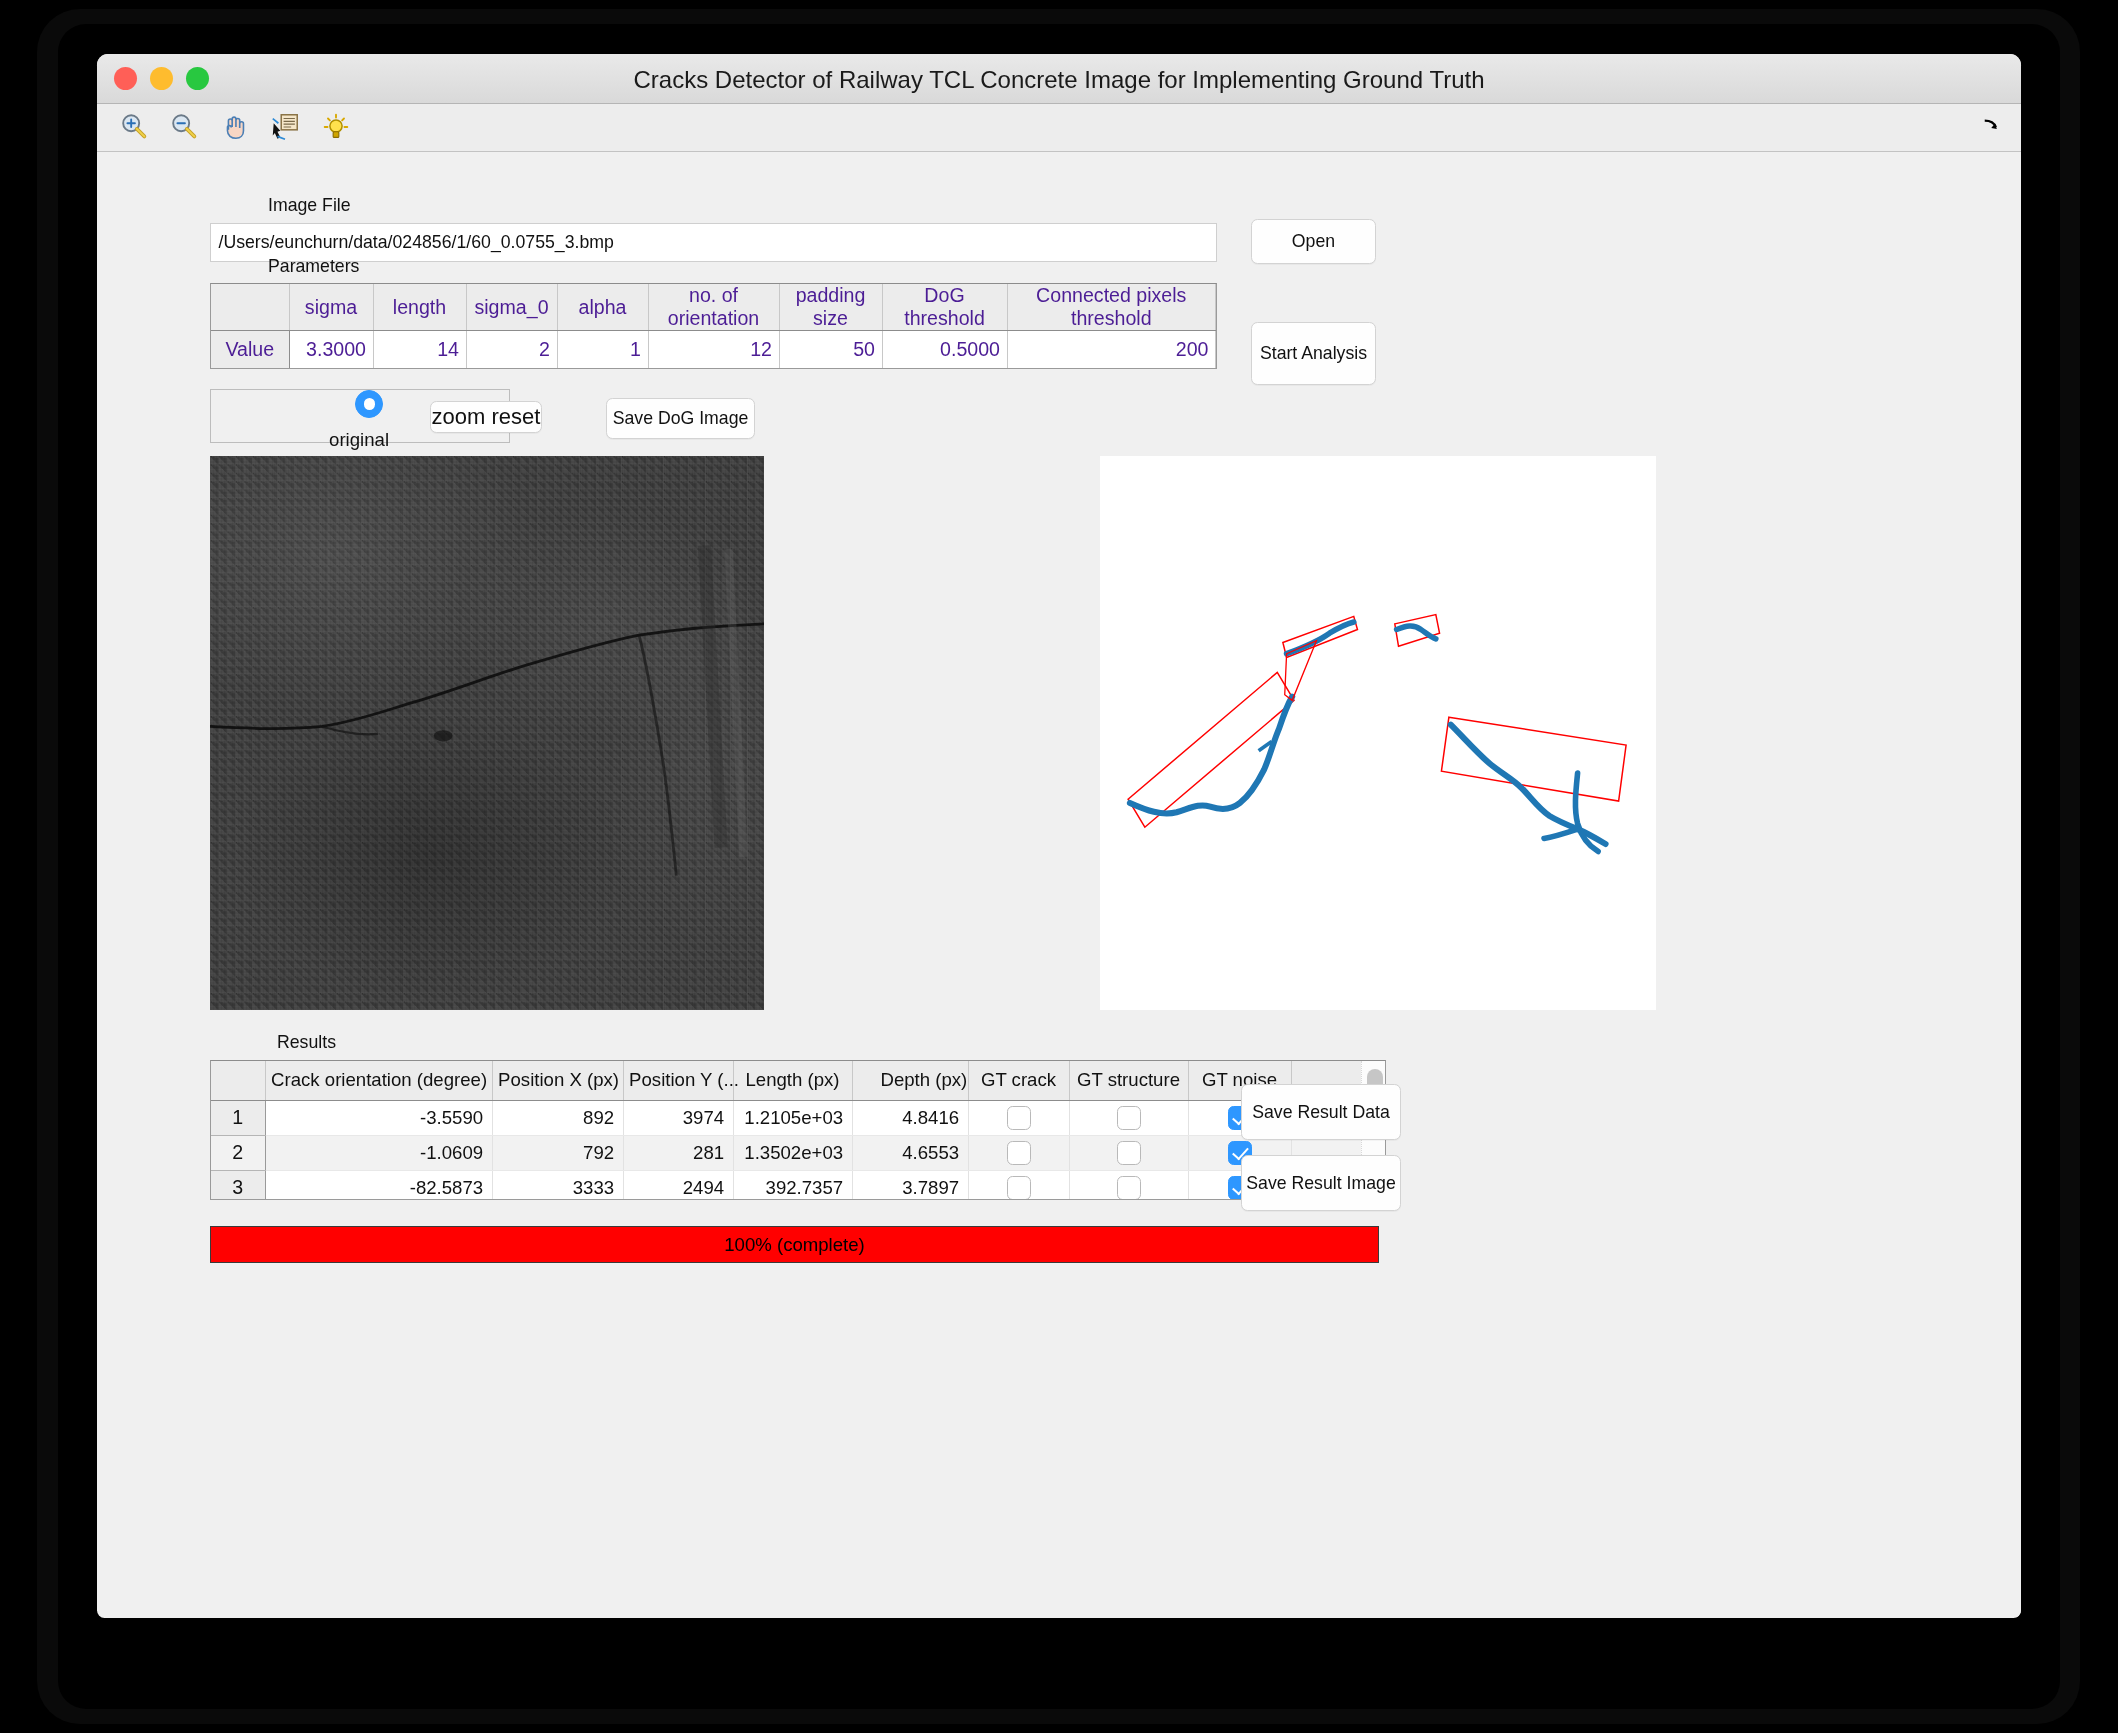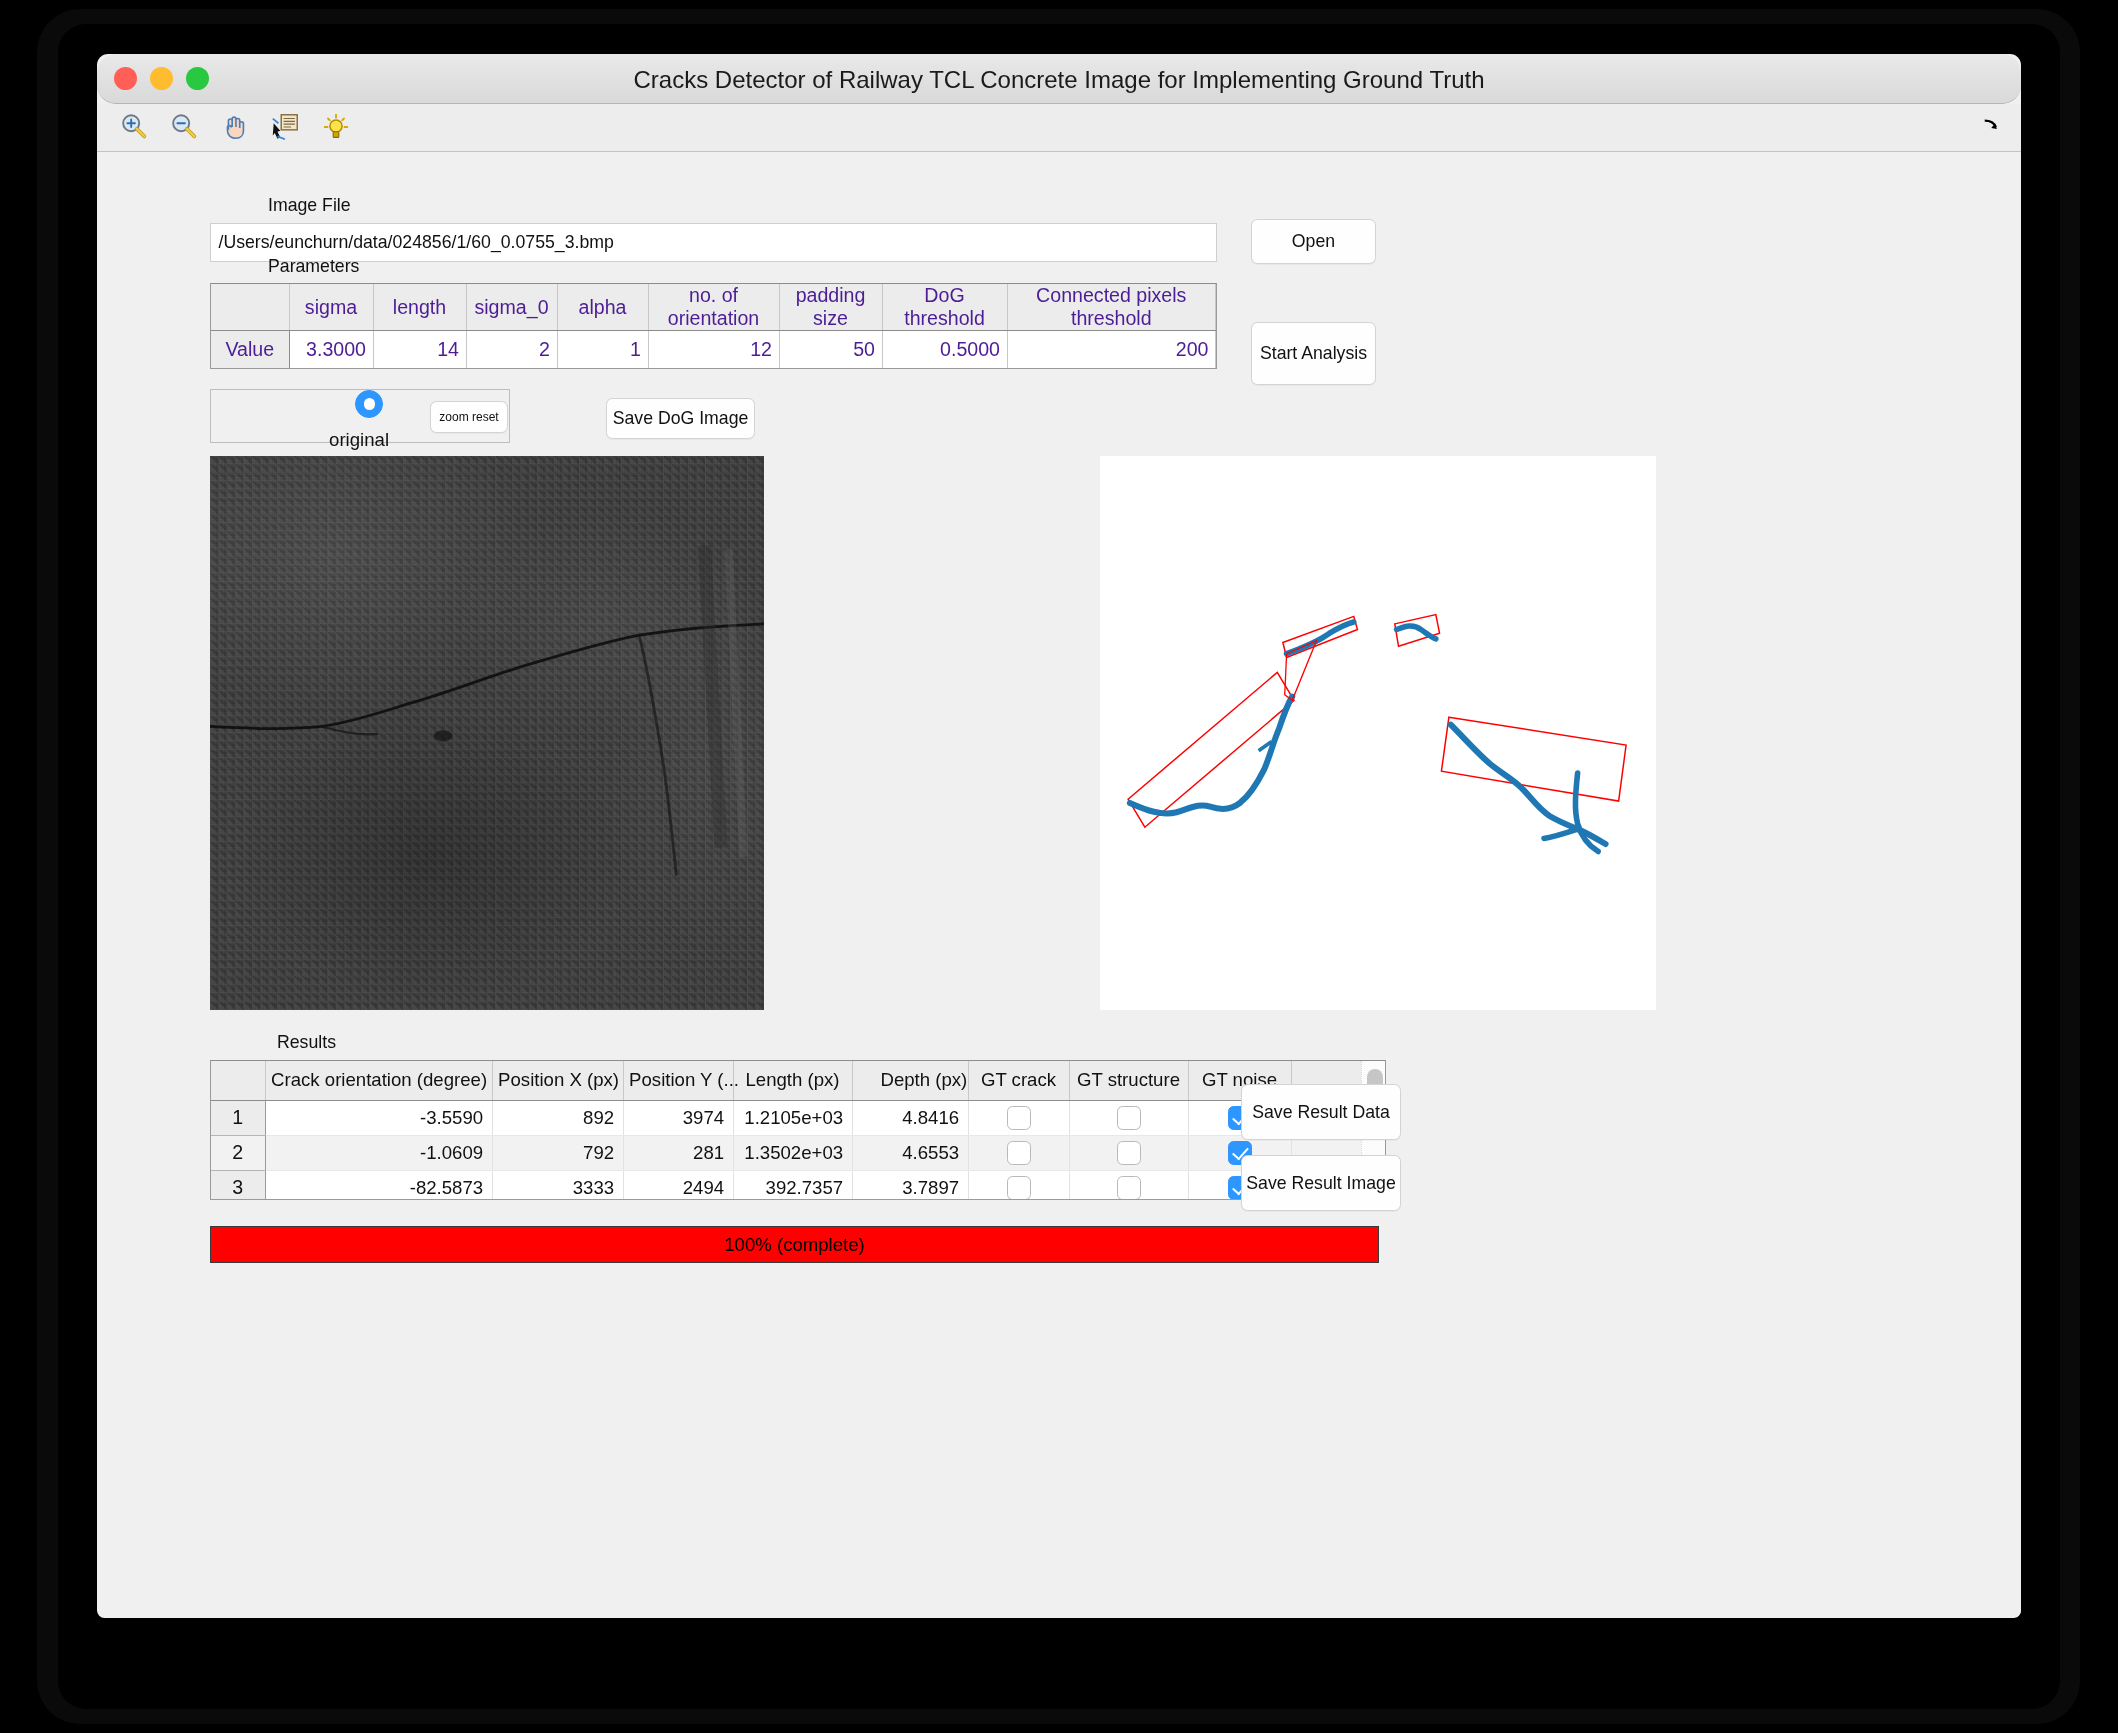--- a/index.html
+++ b/index.html
@@ -35,21 +35,20 @@
     background: #f0f0f0;
     border-radius: 11.2px 11.2px 7.5px 7.5px;
     overflow: hidden;
     box-shadow: 0 5.6px 22.4px rgba(0,0,0,.55);
   }
   .titlebar {
     position: relative;
     height: 50px;
     background: linear-gradient(to bottom,#e9e9e9 0%,#d9d9d9 100%);
     border-bottom: 0.9px solid #b5b5b5;
-    border-radius: 19px;
   }
   .traffic {
     position: absolute; left: 17px; top: 13px;
     display: flex; gap: 13px;
   }
   .tl { width: 23px; height: 23px; border-radius: 50%; }
   .tl.red    { background: #ff5f57; }
   .tl.yellow { background: #febc2e; }
   .tl.green  { background: #28c840; }
   .wtitle {
@@ -351,21 +350,21 @@
 
       <div class="btn" style="left:1106px; top:170px; width:125px; height:63px;">Start Analysis</div>
 
       <div class="radiopanel" style="left:65px; top:237px; width:300px; height:54px;">
         <div class="radio-row">
           <div class="radio on"></div>
           <span class="radio-label">original</span>
           <div class="radio"></div>
           <span class="radio-label">DoG response</span>
         </div>
-        <div class="btn" style="left:219px; top:11.2px; width:78px; height:32px; font-size:12px;">zoom reset</div>
+        <div class="btn" style="left:219px; top:11.2px; width:112px; height:32px; font-size:22px;">zoom reset</div>
       </div>
 
       <div class="btn" style="left:461px; top:246px; width:149px; height:41px;">Save DoG Image</div>
 
       <div class="imgpanel" style="left:65px; top:304px; width:554px; height:554px;">
         <div class="concrete">
           <div class="grain"></div>
           <svg width="554" height="554" viewBox="0 0 594 594" style="position:absolute;inset:0;">
             <path d="M0 290 C 40 292, 80 294, 120 290 C 160 284, 190 272, 225 262 C 265 250, 300 236, 340 224
                      C 380 212, 420 200, 460 192 C 500 186, 540 182, 594 180" stroke="#0b0b0b" stroke-width="3" fill="none" opacity=".85"></path>

